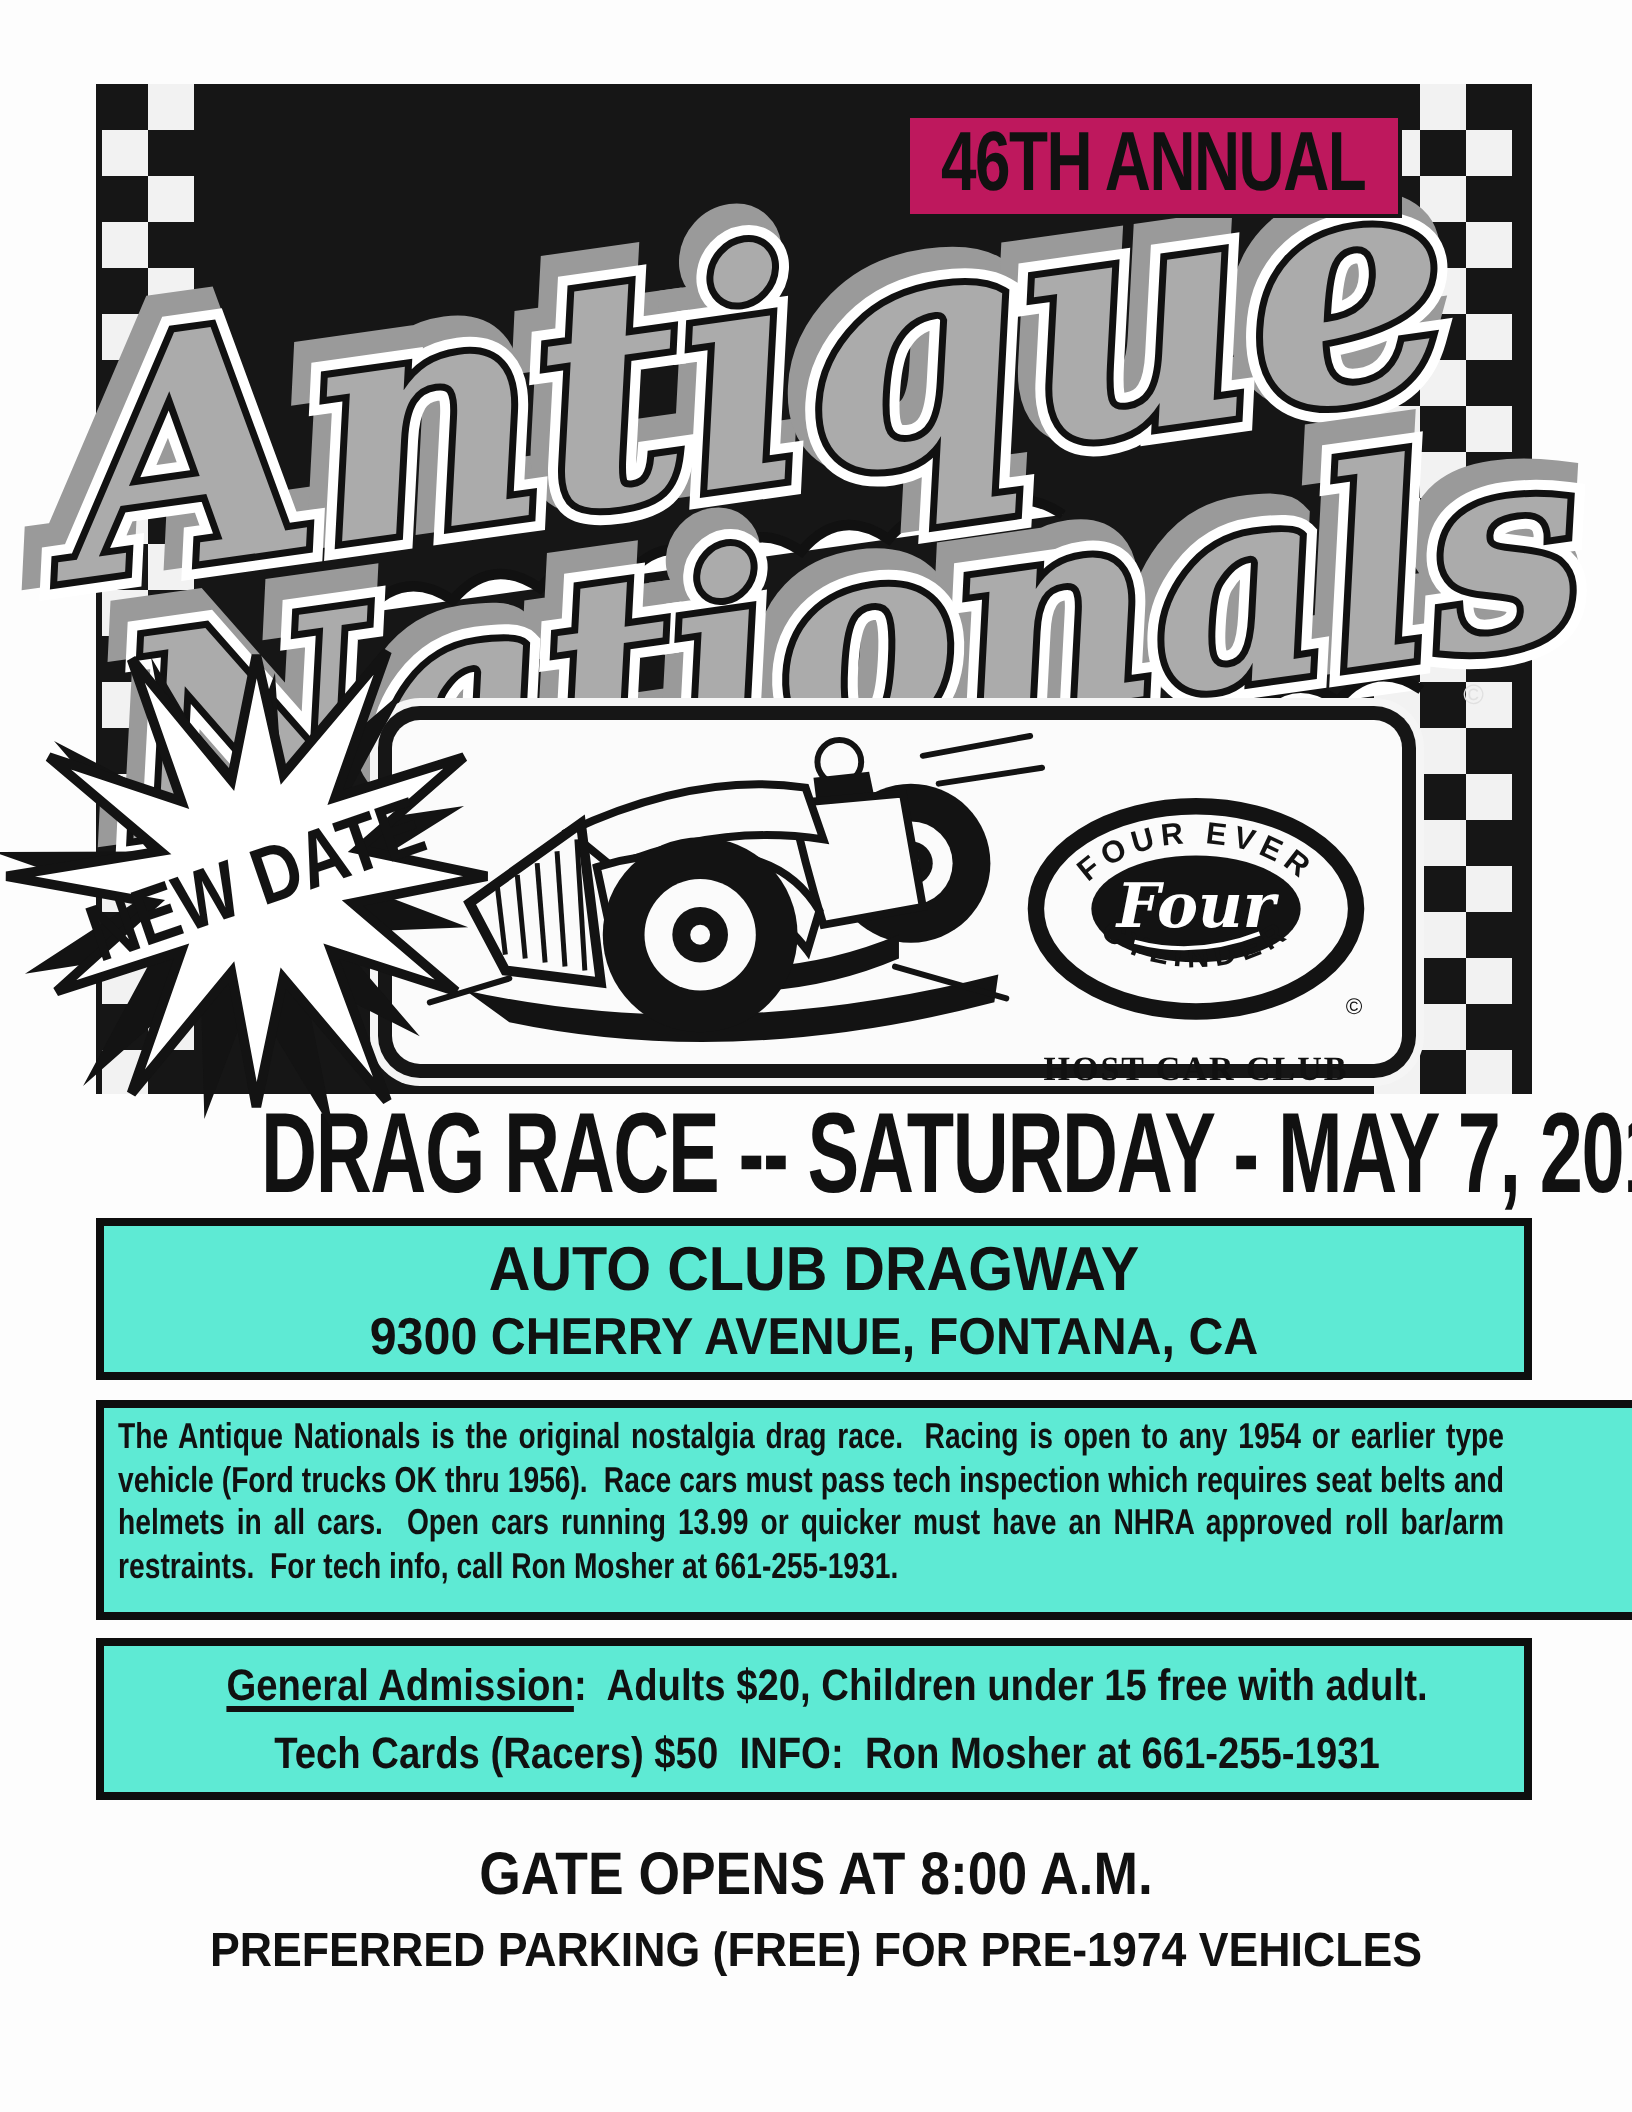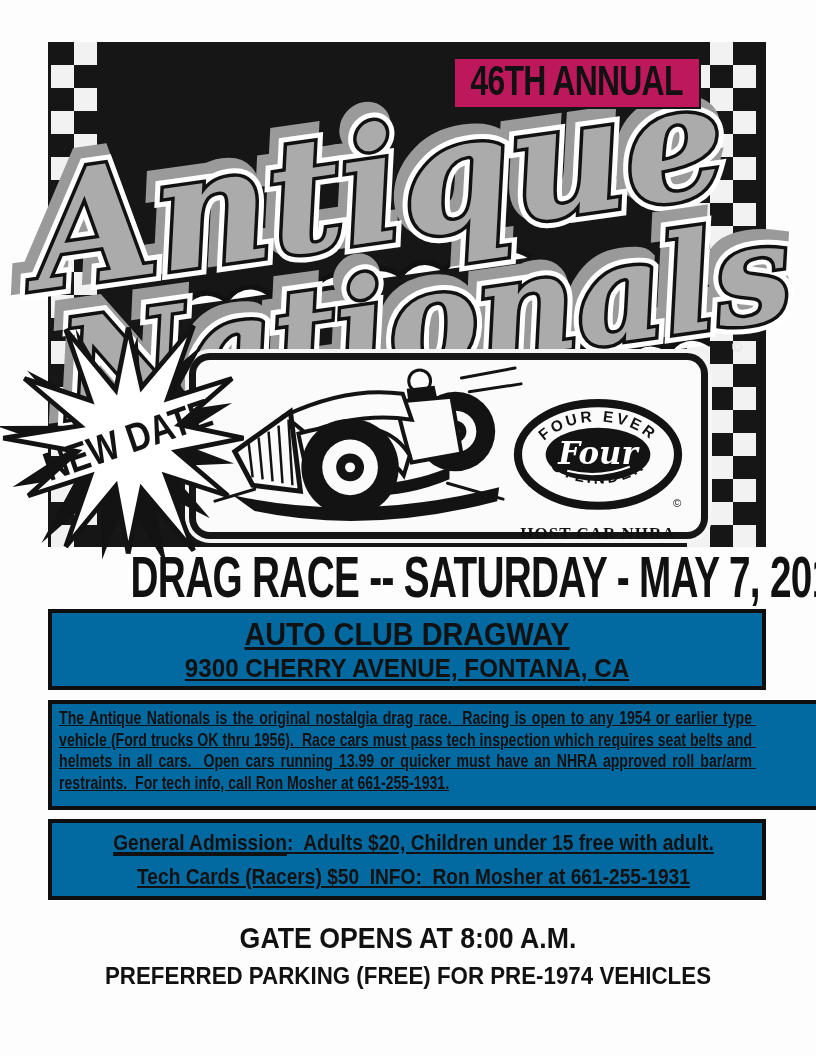--- a/index.html
+++ b/index.html
@@ -39,21 +39,21 @@
   
   .starburst { position:absolute; left:-12px; top:318px; width:290px; height:245px; z-index:5; }
   .star-label { font-family:"Liberation Sans", sans-serif; font-weight:bold; }
 
   
   .headline {
     position:absolute; top:549px; left:0; width:816px; text-align:center;
     font-size:57px; font-weight:bold; line-height:1.0; transform:scaleX(0.68); letter-spacing:-1px; white-space:nowrap;
   }
 
-  .rule-box { position:absolute; left:48px; background:#0369a1; border:4px solid #0e0e0e; box-sizing:border-box;text-decoration:underline; }
+  .rule-box { position:absolute; left:48px; background:#5eead4; border:4px solid #0e0e0e; box-sizing:border-box; }
   .venue-box { top:609px; width:718px; height:81px; text-align:center; }
   .venue-name { font-size:31px; font-weight:bold; margin-top:4px; transform:scaleX(0.93); white-space:nowrap; }
   .venue-addr { font-size:26px; font-weight:bold; transform:scaleX(0.93); white-space:nowrap; }
 
   .desc-box { top:700px; width:808px; height:110px; overflow:hidden; }
   .desc-text {
     width:885px; transform:scaleX(0.783); transform-origin:0 0;
     font-size:18px; font-weight:bold; line-height:21.5px; text-align:justify;
     padding:4px 9px; white-space:pre-wrap;
   }
@@ -156,21 +156,21 @@
           <text font-size="15" font-weight="bold" letter-spacing="3" fill="#131313" font-family="Liberation Sans, sans-serif">
             <textPath href="#arcTop" startOffset="50%" text-anchor="middle">FOUR EVER</textPath>
           </text>
           <text font-size="15" font-weight="bold" letter-spacing="3" fill="#131313" font-family="Liberation Sans, sans-serif">
             <textPath href="#arcBottom" startOffset="50%" text-anchor="middle">CYLINDER</textPath>
           </text>
           <text x="85" y="64" font-size="30" text-anchor="middle" fill="#ffffff" font-family="DejaVu Serif, serif" font-style="italic" font-weight="bold">Four</text>
           <path d="M55,71 Q85,79 116,67" stroke="#ffffff" stroke-width="2" fill="none"></path>
           <text x="158" y="106" font-size="11" fill="#131313">©</text>
         </svg>
-        <div class="club-caption">HOST CAR NHRA</div>
+        <div class="club-caption">HOST CAR CLUB</div>
       </div>
     </div>
   </div>
 
   <svg class="starburst" viewBox="0 -10 290 255">
     <polygon points="260,115 193,101 248,53 181,74 208,-2 154,62 140,0 127,65 75,2 101,76 32,53 90,102 10,115 87,129 36,175 101,154 75,228 127,165 140,235 154,168 208,232 179,154 244,175 190,129" fill="#131313" transform="rotate(9 140 115) translate(-7,9)"></polygon>
     <polygon points="260,115 193,101 248,53 181,74 208,-2 154,62 140,0 127,65 75,2 101,76 32,53 90,102 10,115 87,129 36,175 101,154 75,228 127,165 140,235 154,168 208,232 179,154 244,175 190,129" fill="#ffffff" stroke="#131313" stroke-width="5"></polygon>
     <text class="star-label" x="140" y="131" font-size="42" text-anchor="middle" fill="#131313" textLength="182" lengthAdjust="spacingAndGlyphs" transform="rotate(-19 140 118)">NEW DATE</text>
   </svg>
 

